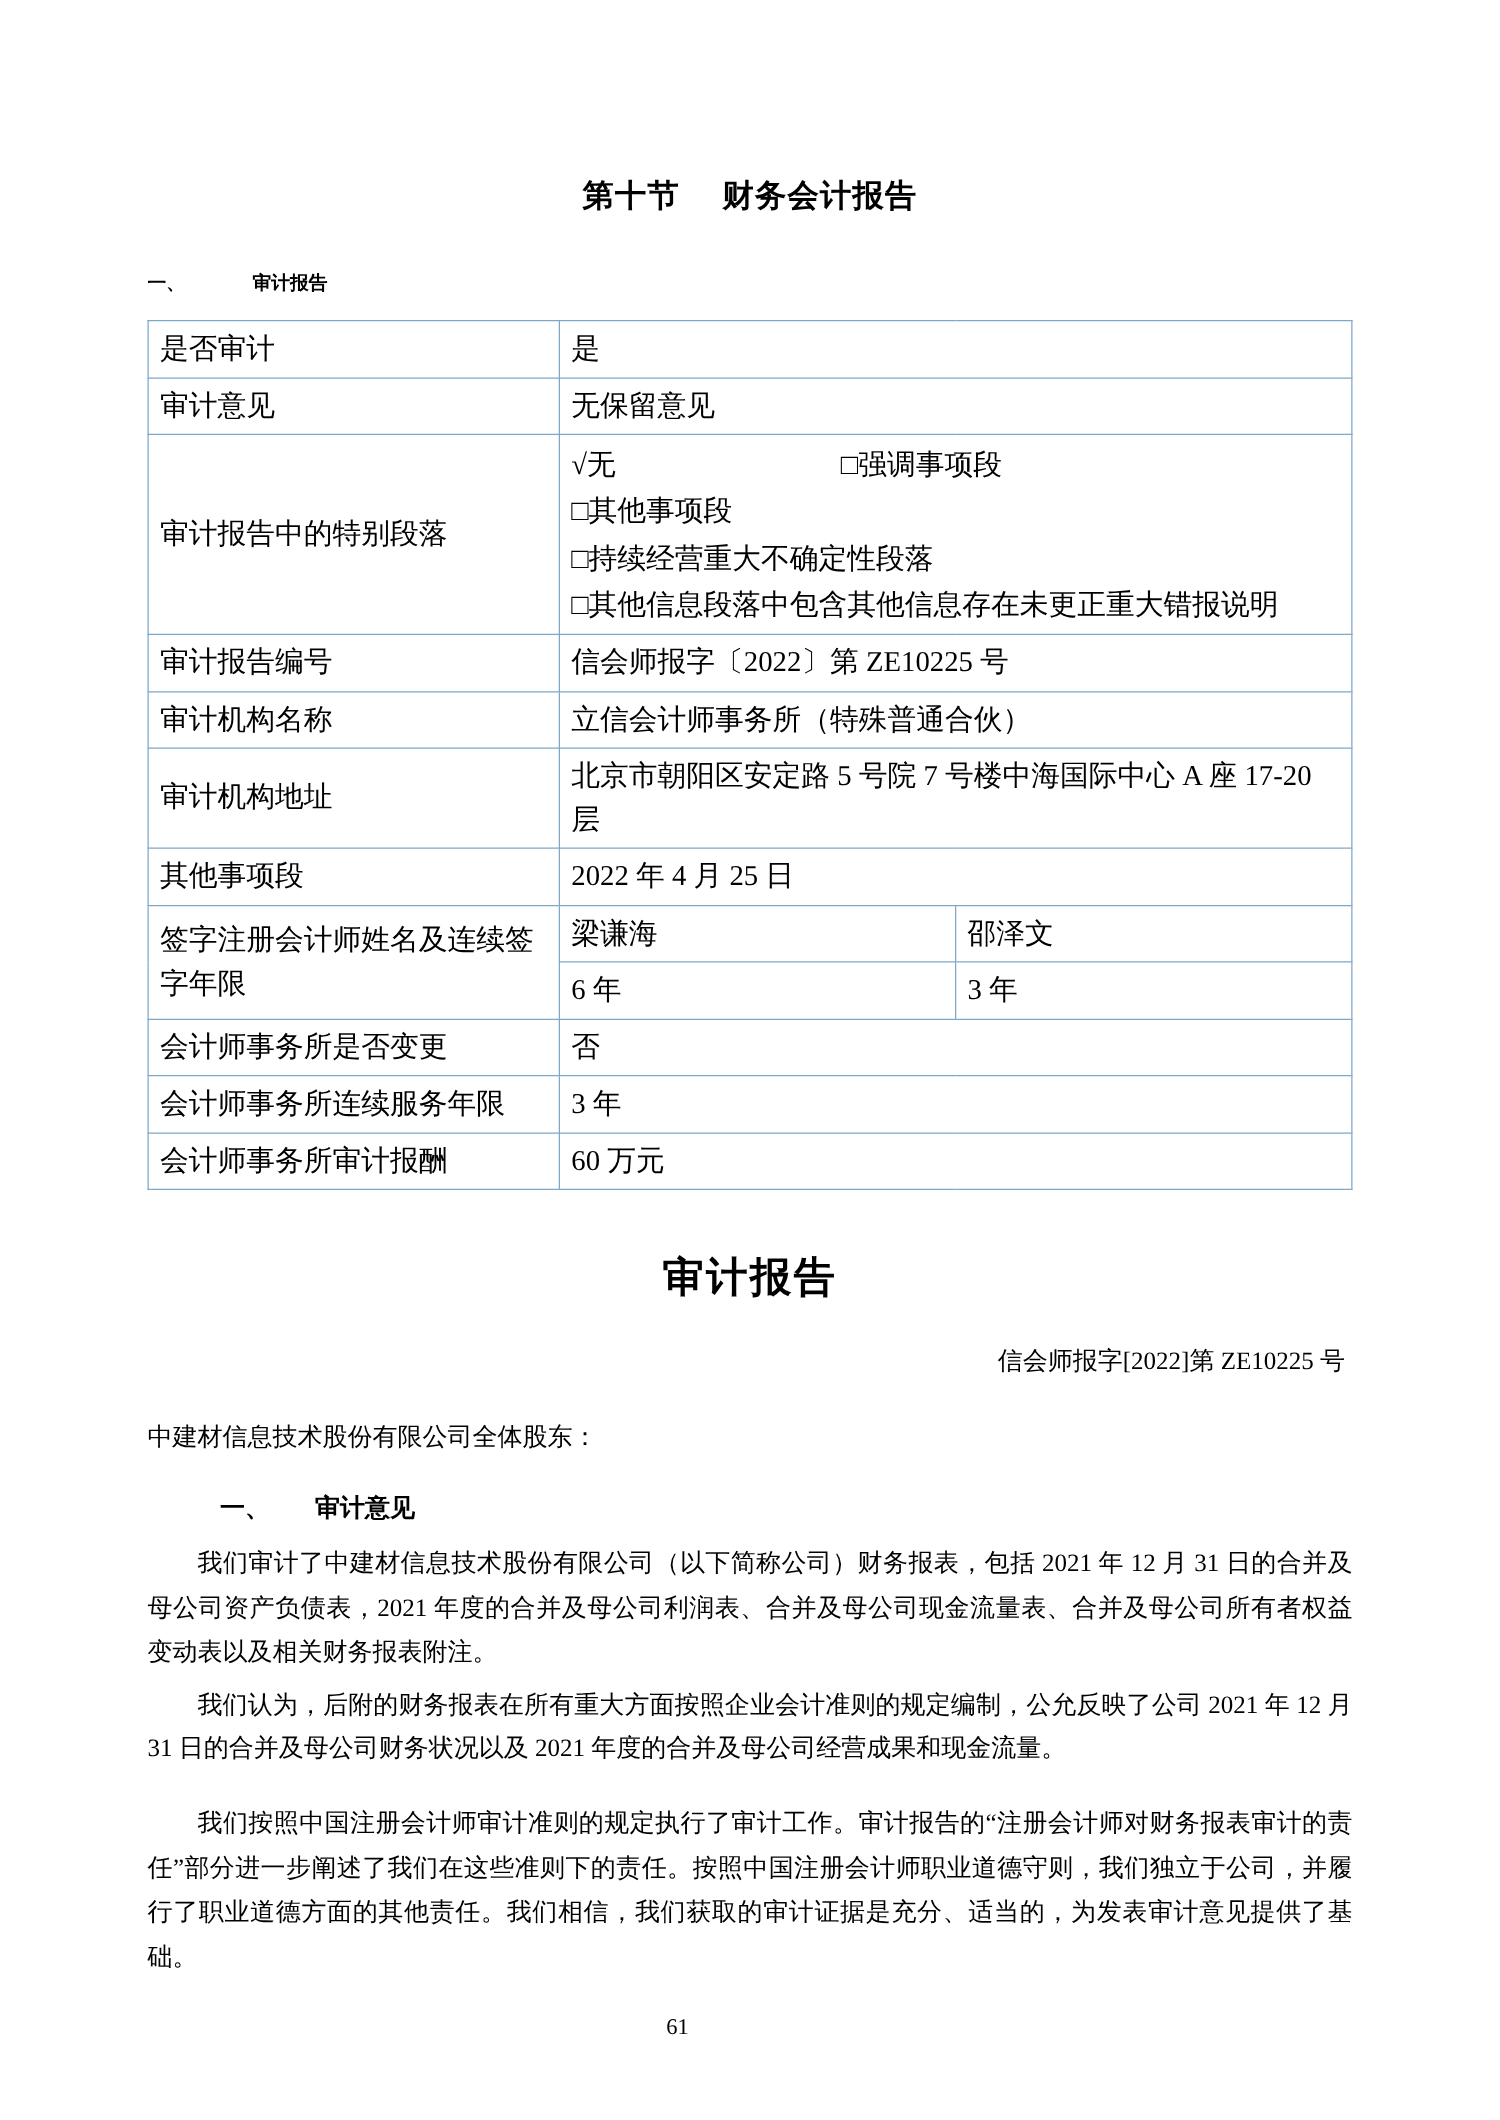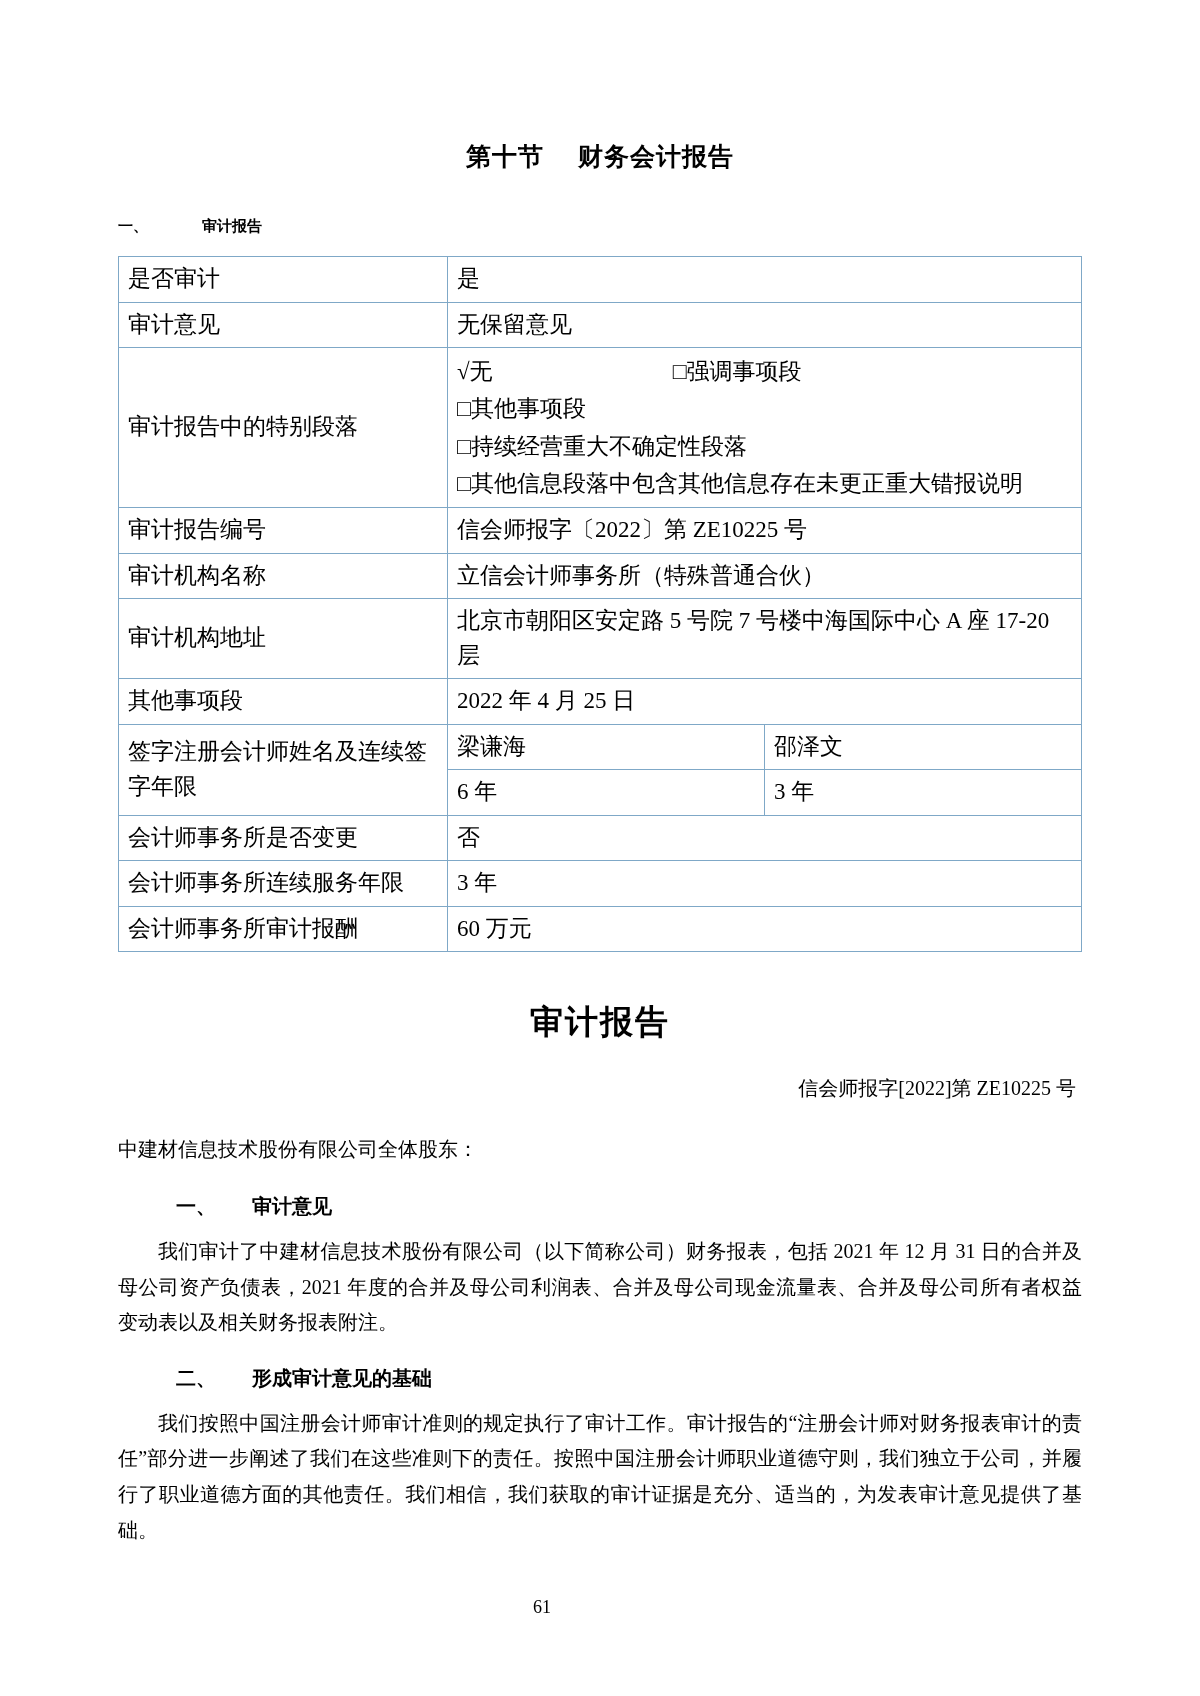--- a/index.html
+++ b/index.html
@@ -106,21 +106,21 @@
     line-height: 1.78;
     margin: 0 0 6px 0;
     text-align: justify;
     text-indent: 2em;
   }
   .block-gap {
     height: 18px;
   }
   .page-number {
     position: absolute;
-    bottom: 78px;
+    bottom: 64px;
     left: 0;
     width: 1084px;
     text-align: center;
     font-size: 18px;
   }
 </style>
 </head>
 <body>
 
 <div class="page">
@@ -204,24 +204,22 @@
 
   <div class="report-no">信会师报字[2022]第 ZE10225 号</div>
 
   <div class="addressee">中建材信息技术股份有限公司全体股东：</div>
 
   <div class="numbered-heading">
     <span class="num">一、</span><span>审计意见</span>
   </div>
 
   <p class="body">我们审计了中建材信息技术股份有限公司（以下简称公司）财务报表，包括 2021 年 12 月 31 日的合并及母公司资产负债表，2021 年度的合并及母公司利润表、合并及母公司现金流量表、合并及母公司所有者权益变动表以及相关财务报表附注。</p>
+  <p class="body">我们认为，后附的财务报表在所有重大方面按照企业会计准则的规定编制，公允反映了公司 2021 年 12 月 31 日的合并及母公司财务状况以及 2021 年度的合并及母公司经营成果和现金流量。</p>
 
   <div class="block-gap"></div>
 
-  <div class="numbered-heading">
-    <span class="num">二、</span><span>形成审计意见的基础</span>
-  </div>
 
   <p class="body">我们按照中国注册会计师审计准则的规定执行了审计工作。审计报告的“注册会计师对财务报表审计的责任”部分进一步阐述了我们在这些准则下的责任。按照中国注册会计师职业道德守则，我们独立于公司，并履行了职业道德方面的其他责任。我们相信，我们获取的审计证据是充分、适当的，为发表审计意见提供了基础。</p>
 
   <div class="page-number">61</div>
 
 </div>
 
 </body></html>

